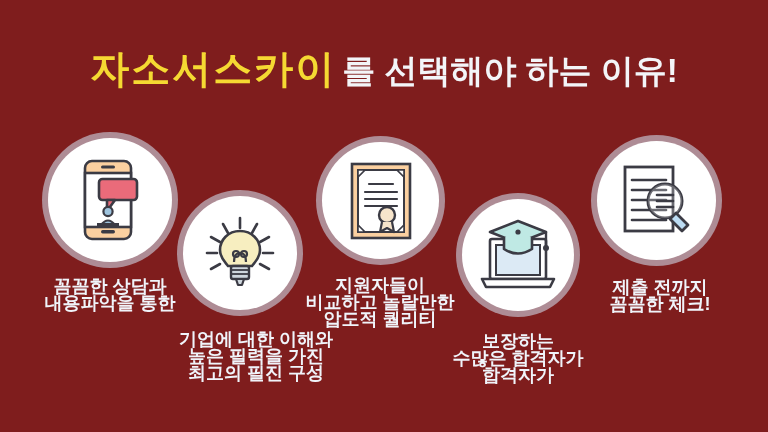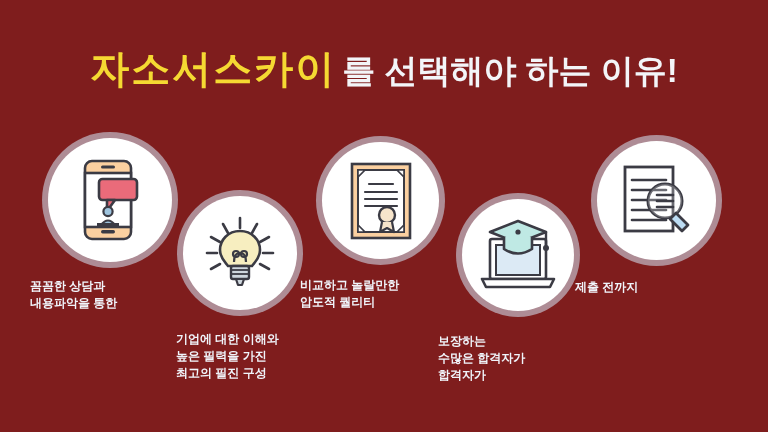--- a/index.html
+++ b/index.html
@@ -49,22 +49,23 @@
     position: absolute;
     border-radius: 50%;
     background: #ffffff;
     box-shadow: 0 0 0 6px rgba(214,232,247,0.55);
     display: flex;
     align-items: center;
     justify-content: center;
   }
   .caption {
     position: absolute;
+    text-align: center;
     color: #f0f4fa;
-    font-size: 12px;
+    font-size: 18px;
     font-weight: bold;
     line-height: 17px;
     white-space: nowrap;
   }
   .caption div { display: block; }
 
   
   .c1 { left: 48px;  top: 138px; width: 124px; height: 124px; }
   .t1 { left: 30px;  top: 278px; width: 160px; }
 
@@ -158,20 +159,21 @@
             <line x1="15" y1="30" x2="47" y2="30"></line>
             <line x1="15" y1="37" x2="47" y2="37"></line>
             <line x1="15" y1="44" x2="47" y2="44"></line>
           </g>
           <circle cx="37" cy="53" r="8" fill="#f7e5cb" stroke="#3b3b44" stroke-width="2.4"></circle>
           <path d="M32 60 l-2 10 l7 -4 l7 4 l-2 -10" fill="#f7e5cb" stroke="#3b3b44" stroke-width="2.2" stroke-linejoin="round"></path>
         </svg>
       </span>
     </div>
     <div class="caption t3">
+      <div>지원자들이</div>
       <div>비교하고 놀랄만한</div>
       <div>압도적 퀄리티</div>
     </div>
   </div>
 
   <div class="item">
     <div class="circle c4">
       <span>
         <svg class="icon-svg" width="84" height="76" viewBox="0 0 84 76">
           <rect x="14" y="22" width="56" height="40" rx="2" fill="#ffffff" stroke="#3b3b44" stroke-width="2.6"></rect>
@@ -210,16 +212,17 @@
             <line x1="38" y1="32" x2="54" y2="32"></line>
             <line x1="38" y1="38" x2="54" y2="38"></line>
             <line x1="38" y1="44" x2="54" y2="44"></line>
           </g>
           <path d="M57 50 l12 12 l-6 6 l-12 -12 z" fill="#bcdcf3" stroke="#3b3b44" stroke-width="2.8" stroke-linejoin="round"></path>
         </svg>
       </span>
     </div>
     <div class="caption t5">
       <div>제출 전까지</div>
+      <div>꼼꼼한 체크!</div>
     </div>
   </div>
 
 </div>
 
 </body></html>

